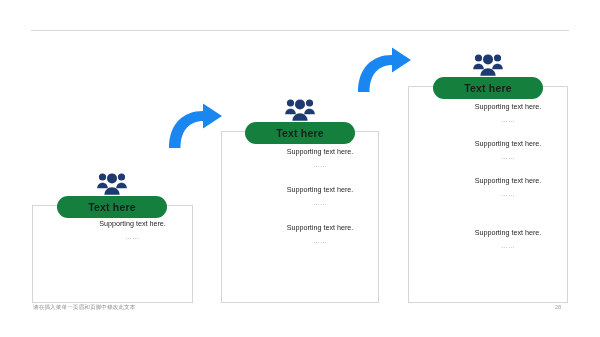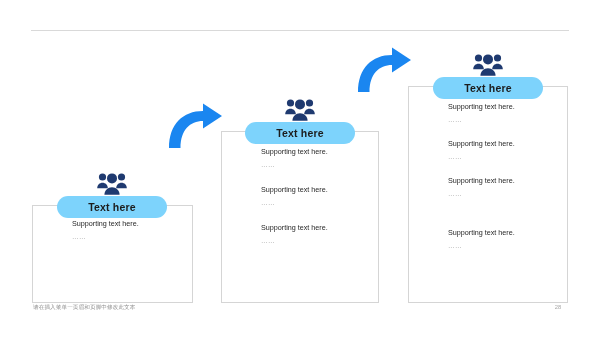--- a/index.html
+++ b/index.html
@@ -54,38 +54,39 @@
   .icon-1 { left: 97px;  top: 171px; }
   .icon-2 { left: 285px; top: 97px;  }
   .icon-3 { left: 473px; top: 52px;  }
   .people-icon svg { display: block; width: 100%; height: 100%; }
 
   
   .pill {
     position: absolute;
     box-sizing: border-box;
     height: 22px;
-    background: #7dd3fc;
+    background: #15803d;
     border-radius: 11px;
     display: flex;
     align-items: center;
     justify-content: center;
     font-size: 10.5px;
     font-weight: bold;
     color: #1c1c1c;
     letter-spacing: 0.2px;
   }
   .pill-1 { left: 57px;  top: 196px; width: 110px; }
   .pill-2 { left: 245px; top: 122px; width: 110px; }
   .pill-3 { left: 433px; top: 77px;  width: 110px; }
 
   
   .card-body {
     position: absolute;
     box-sizing: border-box;
+    text-align: center;
     padding-left: 40px;
   }
   .body-1 { left: 32px;  top: 218px; width: 161px; }
   .body-2 { left: 221px; top: 146px; width: 158px; }
   .body-3 { left: 408px; top: 101px; width: 160px; }
 
   .entry { margin: 0 0 6px 0; }
   .entry-text {
     display: block;
     font-size: 7.2px;

